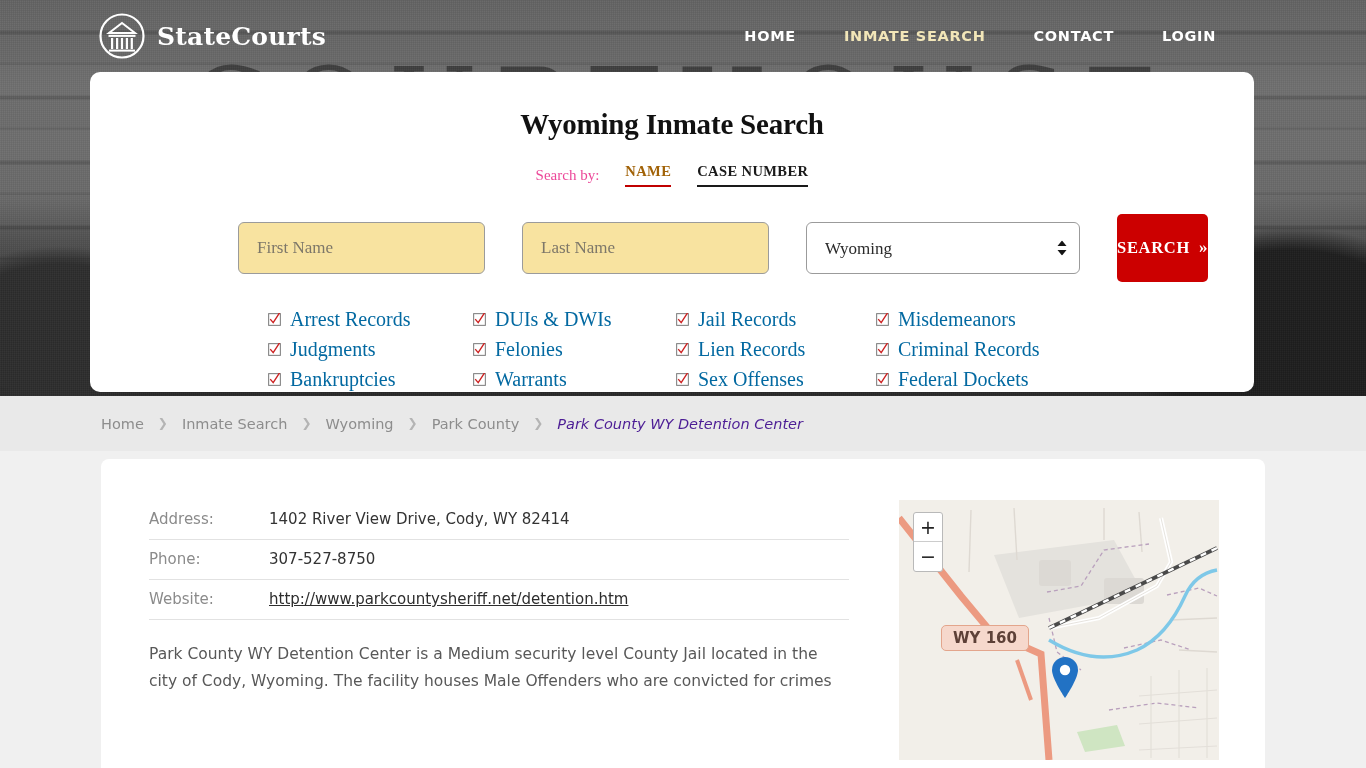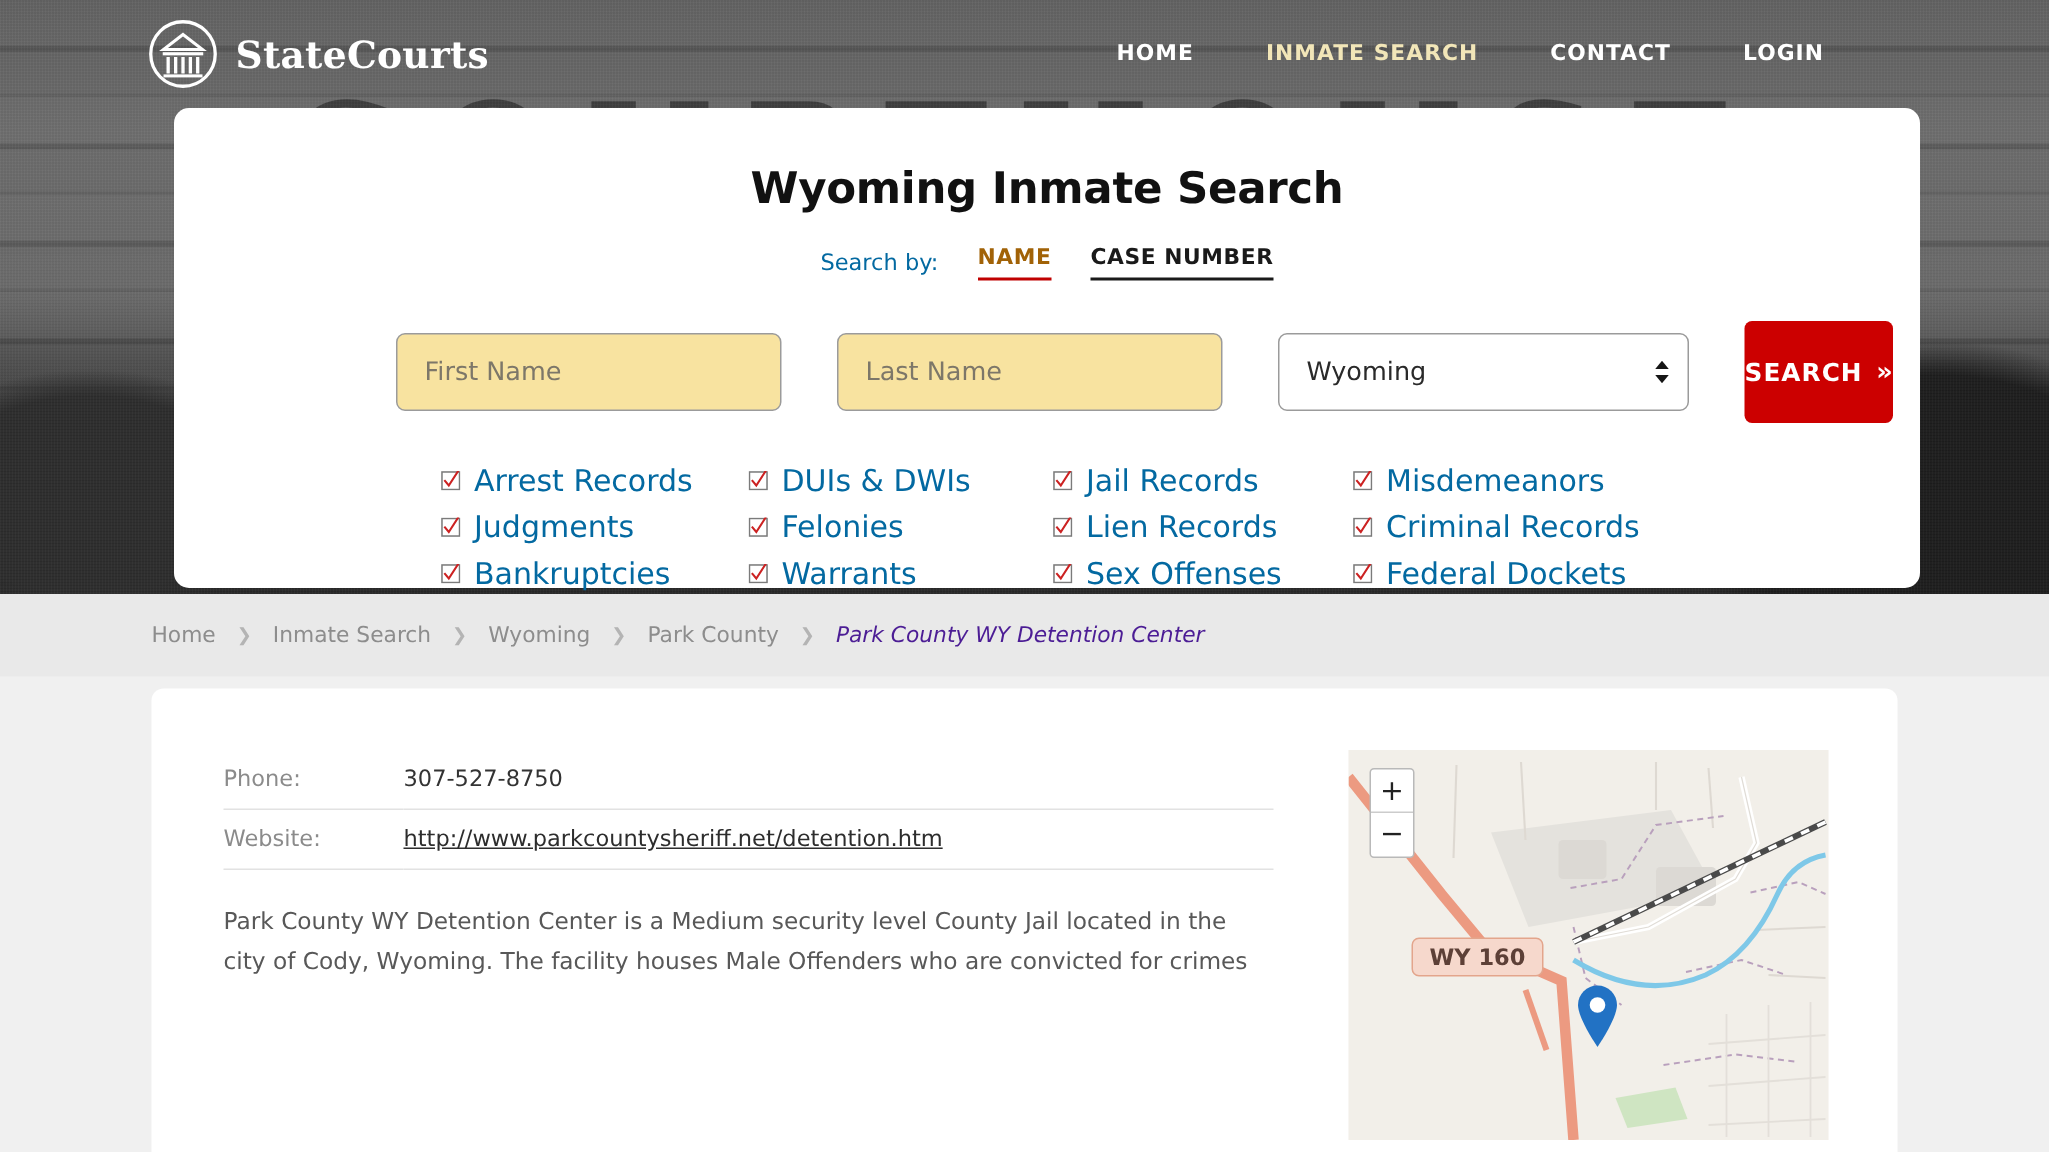--- a/index.html
+++ b/index.html
@@ -78,38 +78,39 @@
   }
   .navlink {
     font-size: 14.5px; font-weight: bold; color: #ffffff;
     letter-spacing: 0.7px; cursor: pointer; white-space: nowrap;
   }
   .navlink.active { color: #f2e6b8; }
 
   
   .search-card {
     position: absolute;
-    left: 116px; top: 72px;
+    left: 90px; top: 72px;
     width: 1164px; height: 320px;
     background: #ffffff;
     border-radius: 10px;
     z-index: 6;
     padding-top: 24px;
+    font-family: Liberation Serif, serif;
   }
   .search-title {
     text-align: center;
     font-size: 29px; font-weight: bold; color: #111;
     letter-spacing: -0.2px;
     margin-top: 12px;
   }
   .searchby {
     display: flex; align-items: flex-end; justify-content: center;
     gap: 26px; margin-top: 22px;
   }
-  .searchby-label { font-size: 15px; color: #0369a1; padding-bottom: 3px; }
+  .searchby-label { font-size: 15px; color: #ec4899; padding-bottom: 3px; }
   .tab {
     font-size: 14.5px; font-weight: bold; letter-spacing: 0.4px;
     padding-bottom: 5px; cursor: pointer;
   }
   .tab.name { color: #a16207; border-bottom: 2.5px solid #c00000; }
   .tab.case { color: #1a1a1a; border-bottom: 2.5px solid #1a1a1a; }
 
   .form-row {
     display: flex; align-items: center; gap: 37px;
     padding: 0 148px; margin-top: 27px;
@@ -391,20 +392,24 @@
   <span class="crumb-sep">❯</span>
   <span class="crumb current">Park County WY Detention Center</span>
 </div>
 
 <div class="content-card">
 
   <div class="body-cols">
     <div class="left-col">
       <table class="info-table">
         <tbody>
+            <tr>
+          <td class="k">Address:</td>
+          <td class="v">1402 River View Drive, Cody, WY 82414</td>
+        </tr>
         <tr>
           <td class="k">Phone:</td>
           <td class="v">307-527-8750</td>
         </tr>
         <tr>
           <td class="k">Website:</td>
           <td class="v">
             <a href="#">http://www.parkcountysheriff.net/detention.htm</a>
           </td>
         </tr>

